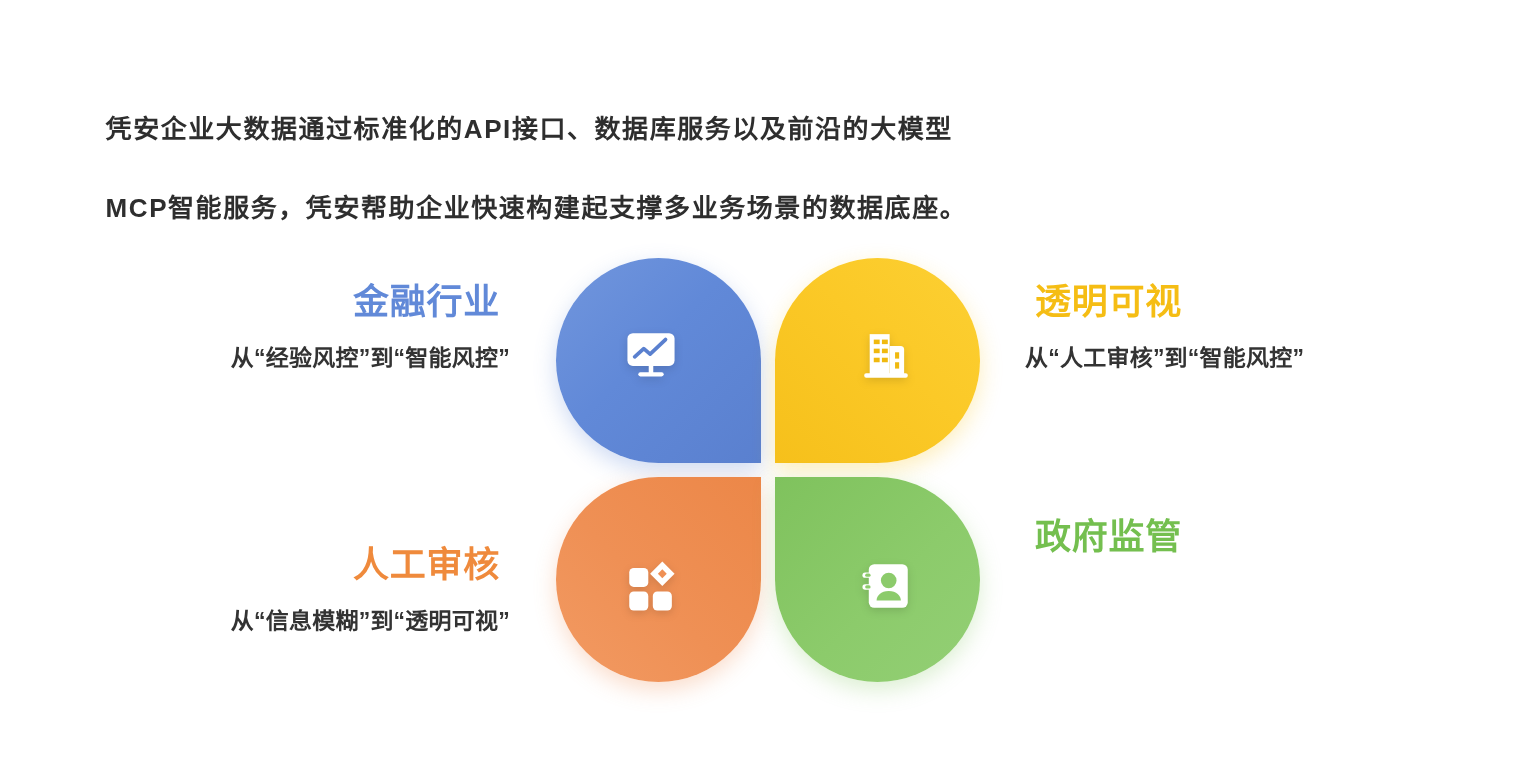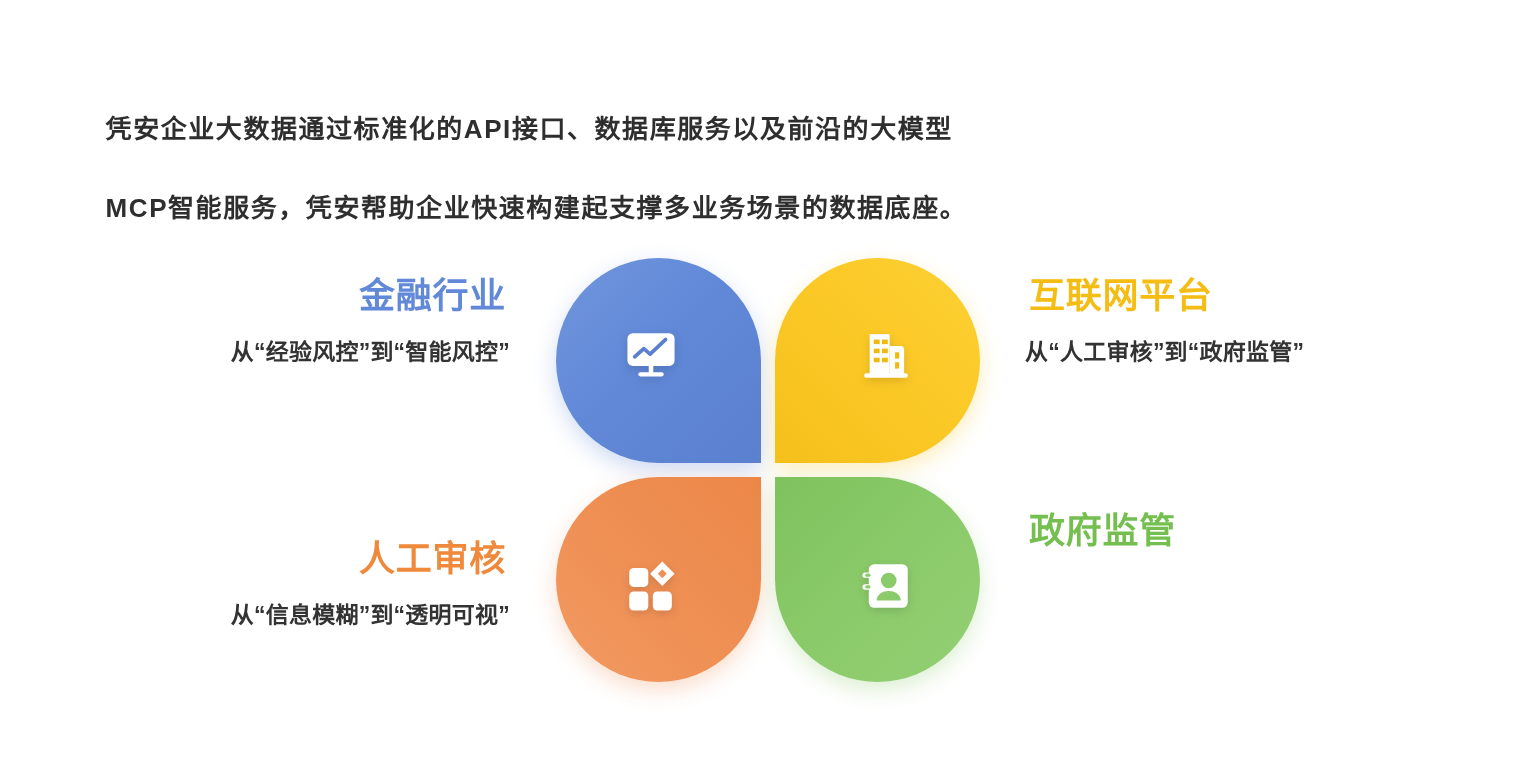--- a/index.html
+++ b/index.html
@@ -95,21 +95,21 @@
   .cap-tl { top: 272px; }
   .cap-tr { top: 272px; }
   .cap-bl { top: 535px; }
   .cap-br { top: 507px; }
 
   .cap-title {
     font-size: 36px;
     font-weight: bold;
     line-height: 1.1;
     letter-spacing: 0.02em;
-    margin: 4px;
+    margin: 10px;
   }
   .cap-sub {
     margin: 22px 0 0 0;
     font-size: 23px;
     font-weight: bold;
     line-height: 1.3;
     letter-spacing: 0.01em;
     color: #333333;
   }
 </style>
@@ -125,22 +125,22 @@
   <div class="cap-title" style="color:#6189d8">金融行业</div>
   <div class="cap-sub">从“经验风控”到“智能风控”</div>
 </div>
 
 <div class="caption left cap-bl">
   <div class="cap-title" style="color:#ef8a3c">人工审核</div>
   <div class="cap-sub">从“信息模糊”到“透明可视”</div>
 </div>
 
 <div class="caption right cap-tr">
-  <div class="cap-title" style="color:#f5bd14">互联网平台</div>
-  <div class="cap-sub">从“人工审核”到“政府监管”</div>
+  <div class="cap-title" style="color:#f5bd14">透明可视</div>
+  <div class="cap-sub">从“人工审核”到“智能风控”</div>
 </div>
 
 <div class="caption right cap-br">
   <div class="cap-title" style="color:#74bf4f">政府监管</div>
 </div>
 
 <div class="cluster">
 
   <div class="petal petal-tl">
     <svg class="glyph" viewBox="0 0 64 64">

